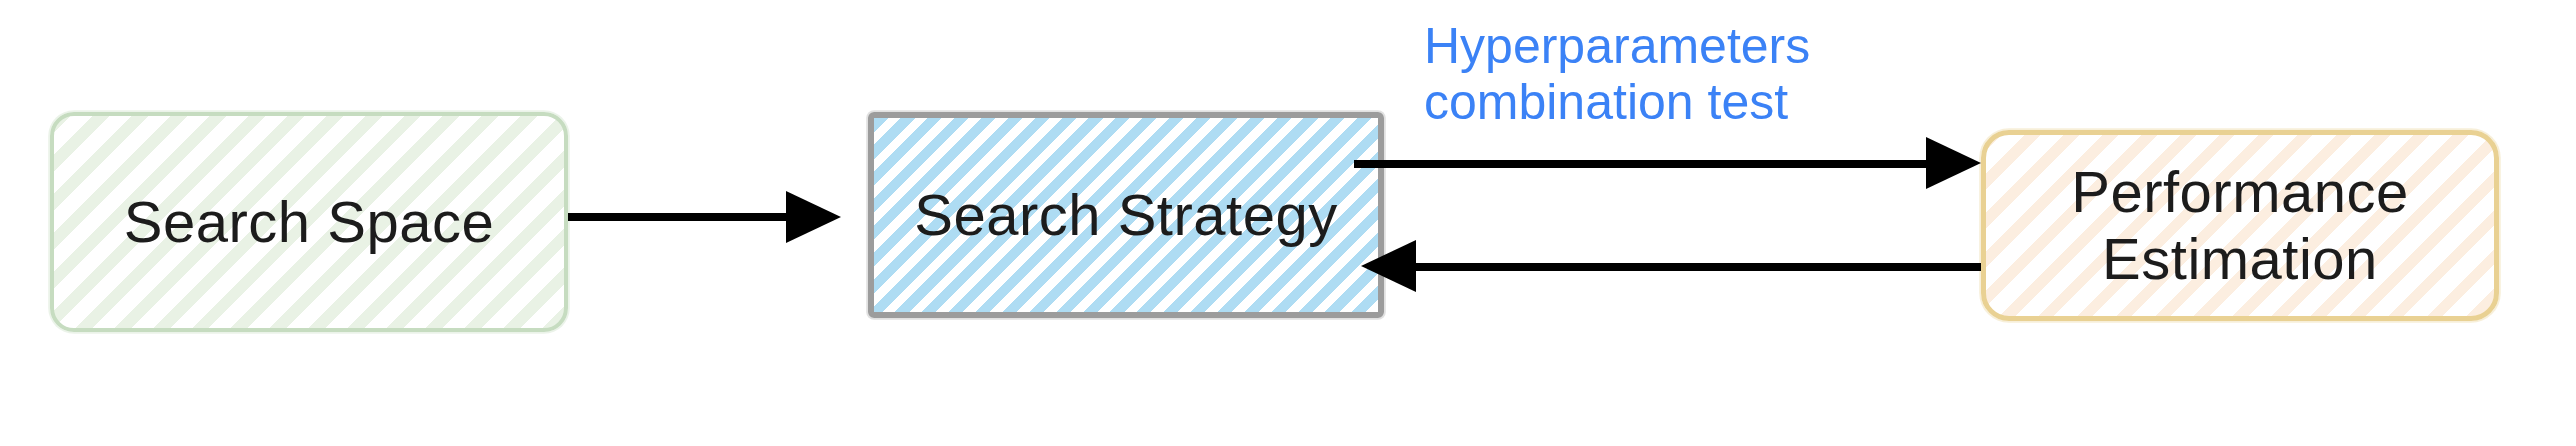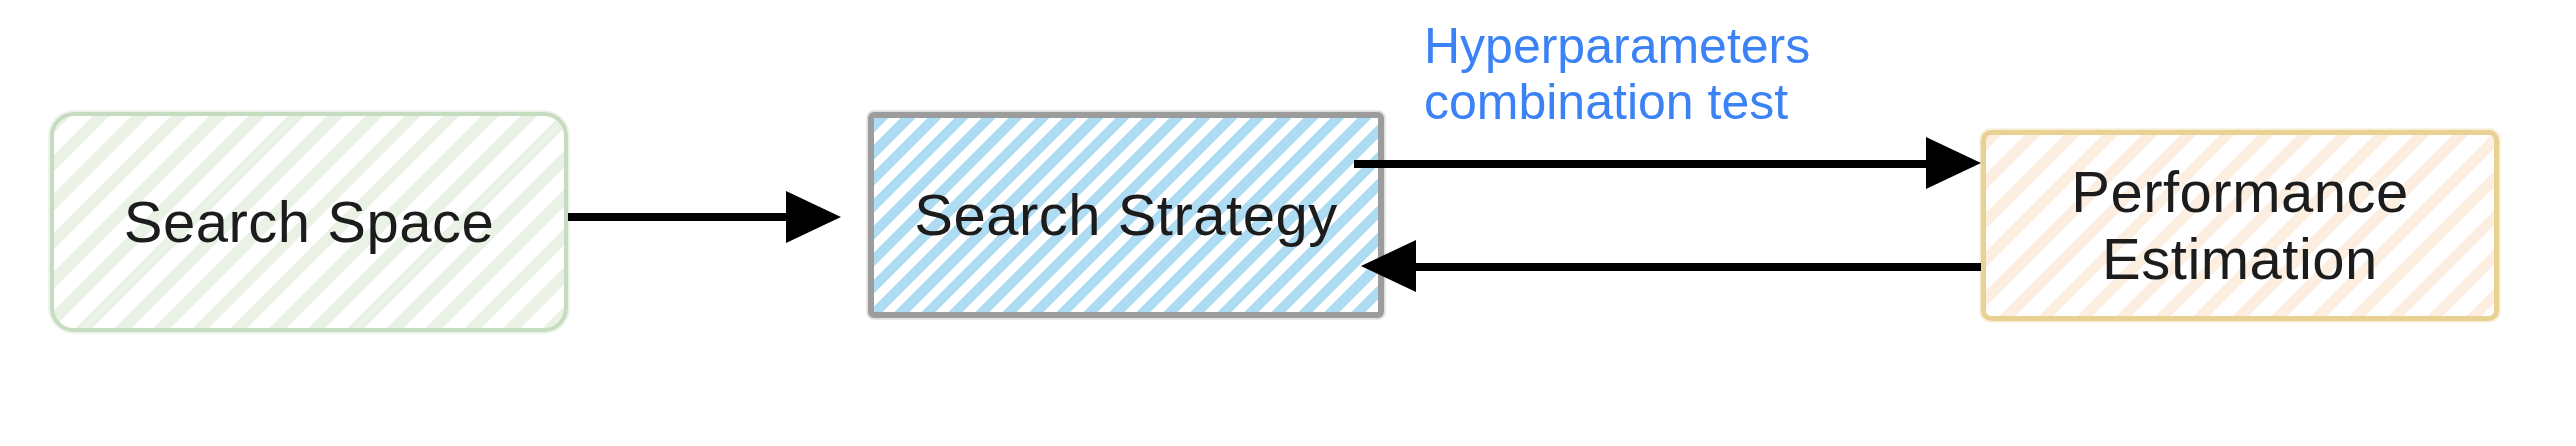--- a/index.html
+++ b/index.html
@@ -50,21 +50,21 @@
     --sw: 10px; --sp: 19px;
     border-width: 6.4px;
     border-radius: 6px;
     box-shadow: 0 0 0 1.8px rgba(155,155,155,0.30);
     margin-left: 28px;
   }
   .node-orange {
     left: 1981px; top: 130px; width: 518px; height: 191px;
     --sw: 11px; --sp: 27.5px;
     border-width: 5.5px;
-    border-radius: 10px;
+    border-radius: 28px;
     box-shadow: 0 0 0 1.8px rgba(233,209,147,0.35);
   }
   .node-label { padding: 0 27.5px; }
 
   
   .shaft {
     position: absolute;
     height: 8.2px;
     background: #000000;
   }

